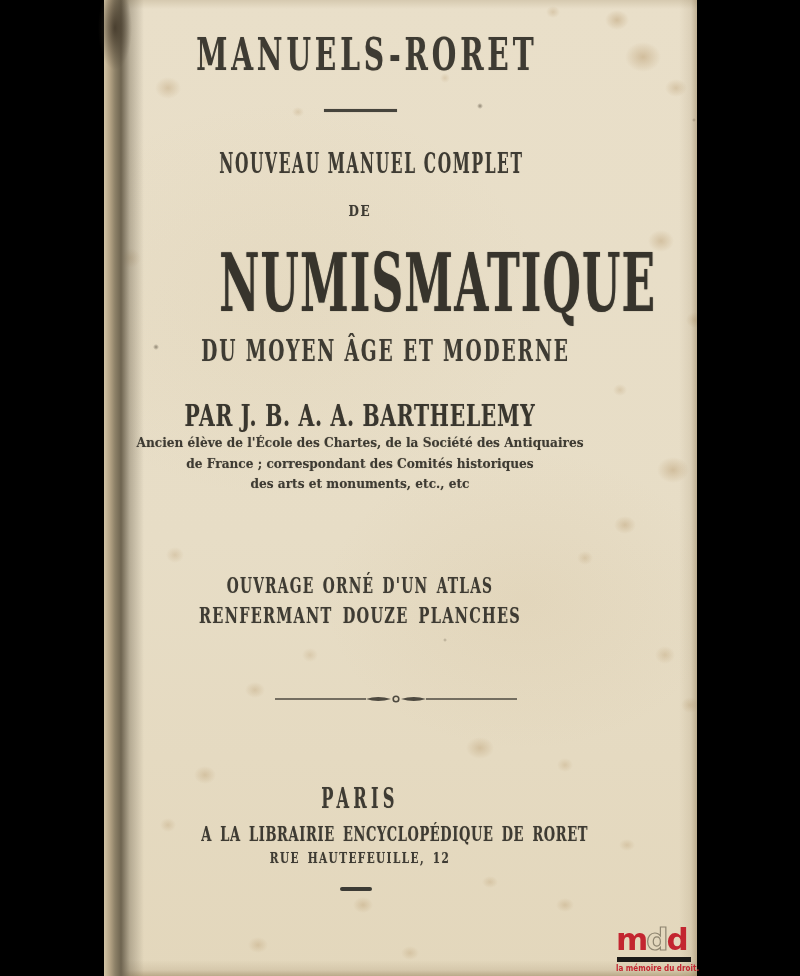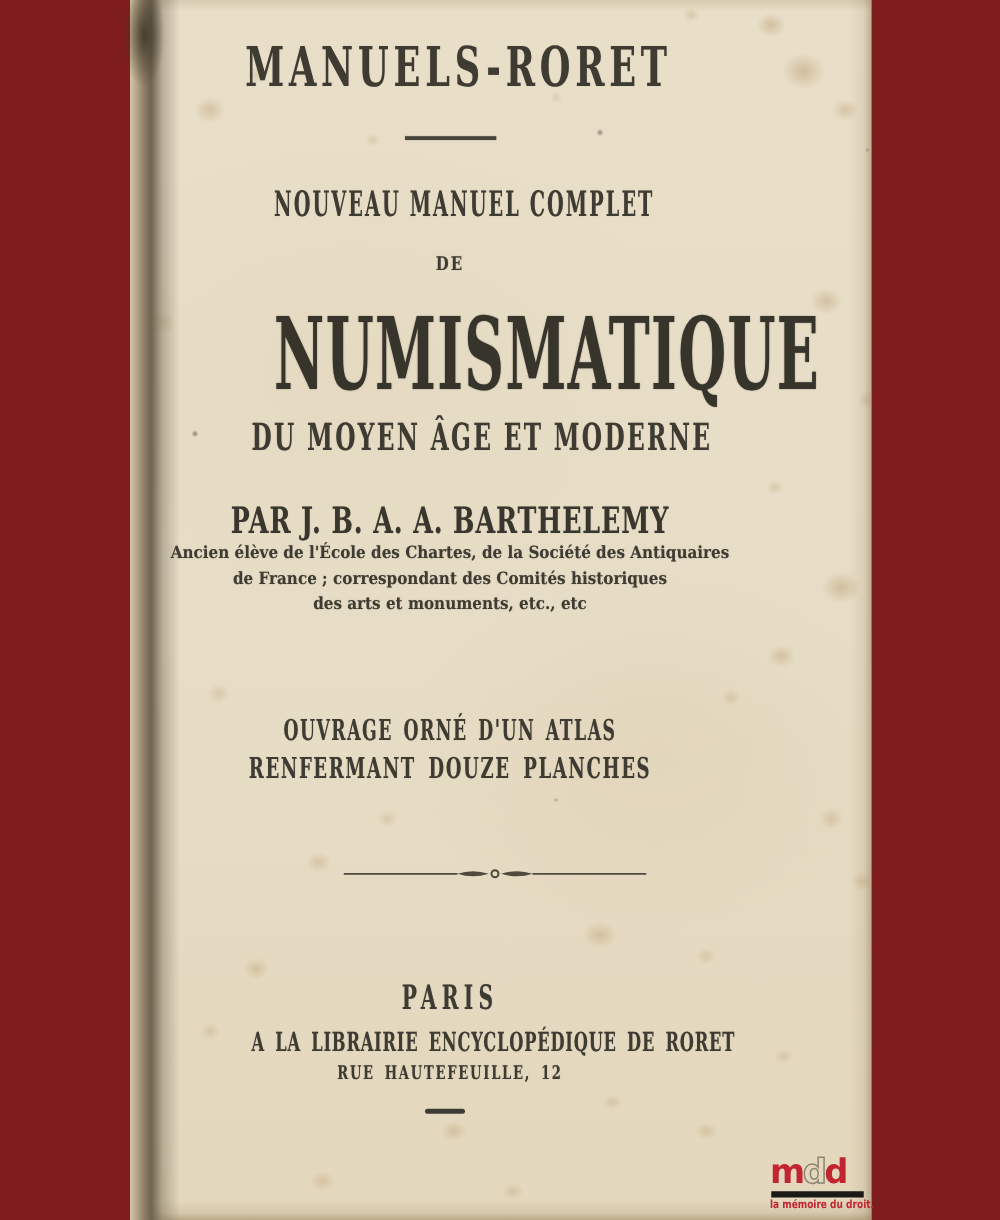--- a/index.html
+++ b/index.html
@@ -1,20 +1,20 @@
 <!DOCTYPE html>
 <html><head>
 <meta charset="utf-8">
 <style>
   html, body { margin: 0; padding: 0; background: #ffffff; }
   .canvas {
     position: relative;
     width: 800px;
     height: 976px;
-    background: #7f1d1d;
+    background: #000000;
     overflow: hidden;
     font-family: "DejaVu Serif", serif;
   }
 
   
   .scan {
     position: absolute;
     left: 104px; top: 0;
     width: 593px; height: 976px;
     background-color: #e8decb;
@@ -132,21 +132,21 @@
 
   
   .logo {
     position: absolute;
     left: 512px; top: 924px;
     width: 82px;
   }
   .logo-letters {
     font-family: "DejaVu Sans", sans-serif;
     font-weight: bold;
-    font-size: 27px;
+    font-size: 31px;
     line-height: 1;
     letter-spacing: -2px;
     color: #c32530;
   }
   .logo-letters .solid   { color: #c32530; }
   .logo-letters .outline {
     color: transparent;
     -webkit-text-stroke: 1.2px #8f8671;
   }
   .logo-bar {

